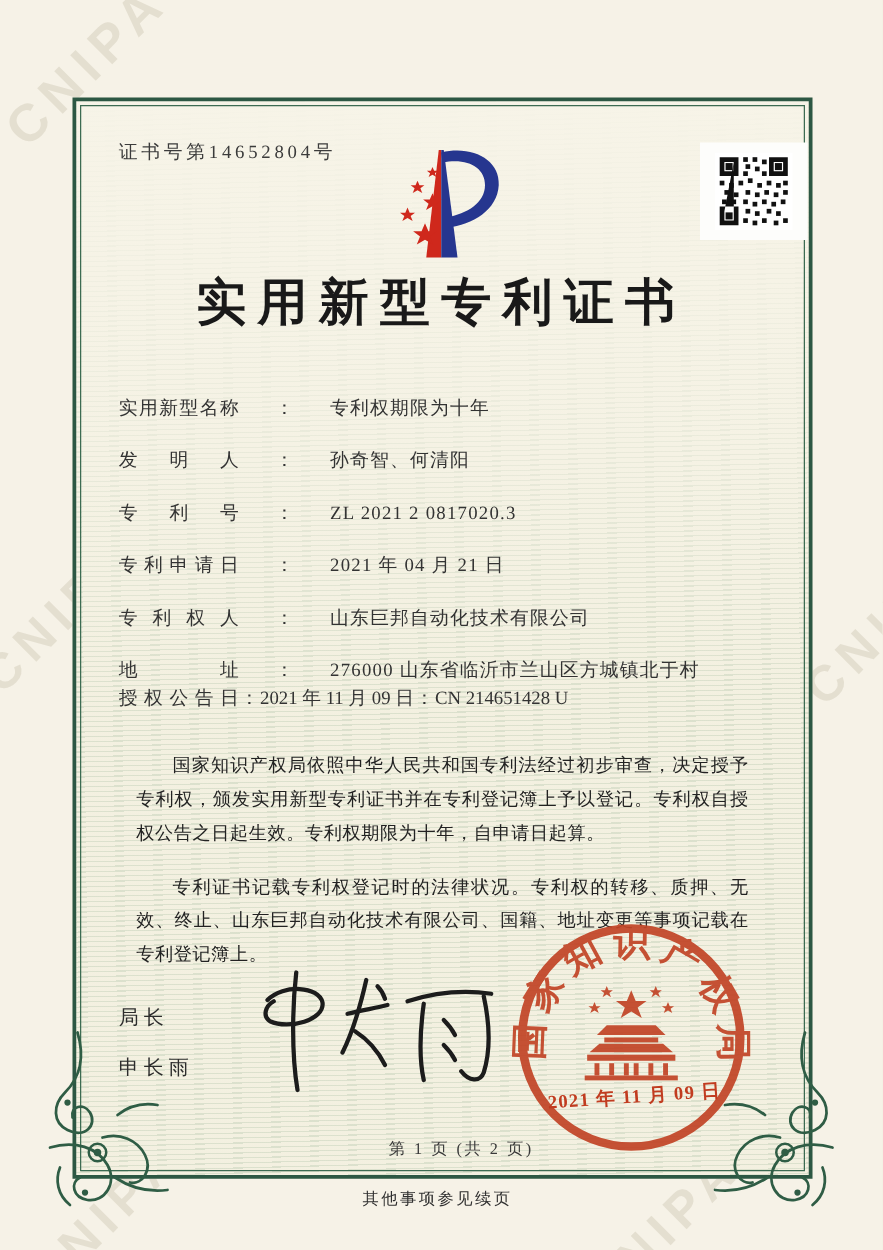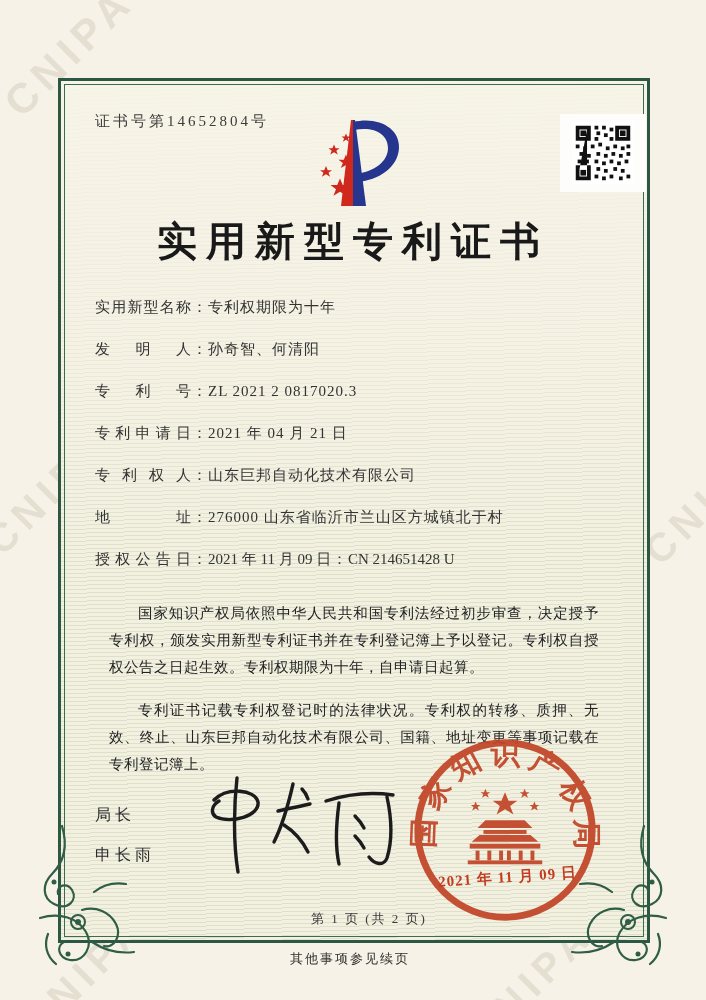--- a/index.html
+++ b/index.html
@@ -36,21 +36,21 @@
   }
   .logo{position:absolute;left:296px;top:110px;width:116px;height:98px;}
   .qr{position:absolute;left:560px;top:114px;width:86px;height:78px;background:#fdfdfb;
       display:flex;align-items:center;justify-content:center;}
   .title{
     position:absolute;left:0;top:214px;width:706px;text-align:center;
     font-size:40px;font-weight:bold;letter-spacing:9px;color:#191919;
   }
   
   .fields{position:absolute;left:95px;top:296px;width:520px;font-size:15px;color:#333;}
-  .field-row{display:flex;height:42px;line-height:22px;align-items:flex-start;}
+  .field-row{display:flex;height:42px;line-height:22px;align-items:flex-end;gap:28px;}
   .f-label{width:97px;text-align:justify;text-align-last:justify;letter-spacing:1px;}
   .f-colon{width:16px;}
   .f-value{flex:1;letter-spacing:1px;}
   .grant-row{display:flex;height:30px;line-height:22px;font-size:15px;}
   .grant-left{display:flex;width:237px;}
   .grant-right{display:flex;}
   
   .body-text{
     position:absolute;left:93px;top:584px;width:522px;
     font-size:14.5px;line-height:27px;color:#222;text-align:justify;letter-spacing:0.5px;

